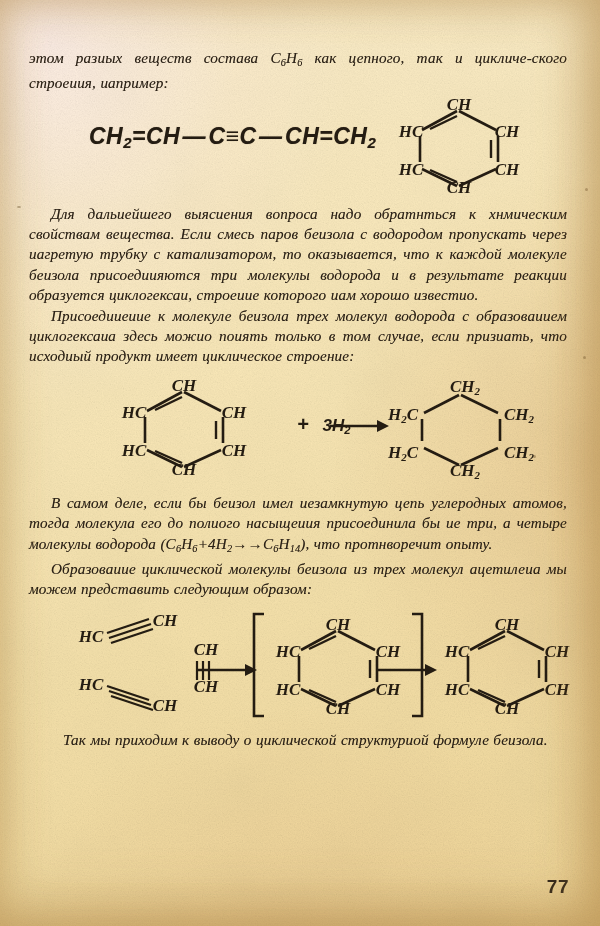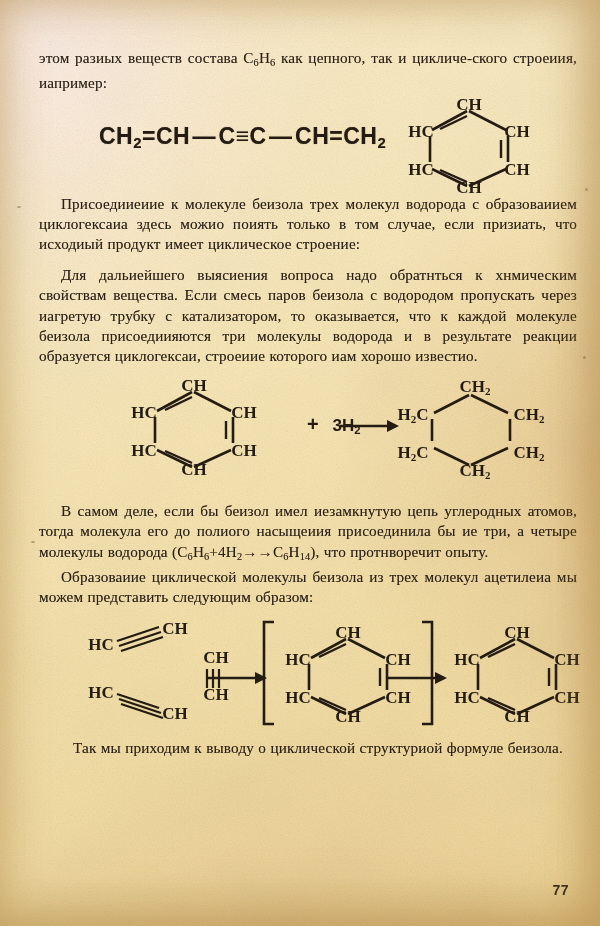--- a/index.html
+++ b/index.html
@@ -39,23 +39,24 @@
     pointer-events: none;
     box-shadow:
       inset 0 0 40px rgba(176,132,66,0.30),
       inset -22px 0 46px rgba(168,124,58,0.30),
       inset 0 -26px 50px rgba(168,124,58,0.26);
   }
 
   
   #content {
     position: absolute;
-    left: 39px;
+    left: 29px;
     top: 48px;
     width: 538px;
+    font-style: italic;
   }
   p.para {
     margin: 0;
     font-size: 15.2px;
     line-height: 20.4px;
     color: #2a2117;
     text-align: justify;
     text-justify: inter-word;
     letter-spacing: 0.15px;
     word-spacing: 0.4px;
@@ -105,21 +106,21 @@
   }
   .plus3h2 sub { font-size: 0.66em; vertical-align: -0.3em; }
 
   
   #folio {
     position: absolute;
     right: 31px;
     bottom: 28px;
     font-family: "Liberation Sans", "DejaVu Sans", sans-serif;
     font-weight: 700;
-    font-size: 14px;
+    font-size: 19px;
     color: #2d241a;
     letter-spacing: 0.5px;
   }
 
   
   .speck {
     position: absolute;
     background: #6b5433;
     border-radius: 50%;
     opacity: 0.45;
@@ -179,23 +180,23 @@
           <text x="80" y="14" text-anchor="middle">CH</text>
           <text x="128" y="41" text-anchor="middle">CH</text>
           <text x="128" y="79" text-anchor="middle">CH</text>
           <text x="80" y="97" text-anchor="middle">CH</text>
           <text x="32" y="79" text-anchor="middle">HC</text>
           <text x="32" y="41" text-anchor="middle">HC</text>
         </g>
       </svg>
     </div>
 
+    <p class="para indent" style="margin-top:10px;">Для дальиейшего выясиения вопроса надо обратнться к хнмическим свойствам вещества. Если смесь паров беизола с водородом пропускать через иагретую трубку с катализатором, то оказывается, что к каждой молекуле беизола присоедиияются три молекулы водорода и в результате реакции образуется циклогексаи, строеиие которого иам хорошо известио.</p>
+
     <p class="para indent">Присоедииеиие к молекуле беизола трех молекул водорода с образоваиием циклогексаиа здесь можио поиять только в том случае, если призиать, что исходиый продукт имеет циклическое строение:</p>
-
-    <p class="para indent" style="margin-top:10px;">Для дальиейшего выясиения вопроса надо обратнться к хнмическим свойствам вещества. Если смесь паров беизола с водородом пропускать через иагретую трубку с катализатором, то оказывается, что к каждой молекуле беизола присоедиияются три молекулы водорода и в результате реакции образуется циклогексаи, строеиие которого иам хорошо известио.</p>
 
     <div class="figure" style="height:106px; margin-top:8px;">
 
       <svg class="fig-svg" style="position:absolute; left:75px; top:2px;" width="160" height="100" viewBox="0 0 160 100">
         <g class="bond" stroke-width="2.6">
           <line x1="80" y1="15" x2="117" y2="34"></line>
           <line x1="119" y1="40" x2="119" y2="66"></line>
           <line x1="117" y1="73" x2="80" y2="90"></line>
           <line x1="78" y1="90" x2="43" y2="73"></line>
           <line x1="41" y1="66" x2="41" y2="40"></line>
@@ -237,21 +238,21 @@
           <text x="84" y="15" text-anchor="middle">CH<tspan font-size="11" dy="3">2</tspan></text>
           <text x="138" y="43" text-anchor="middle">CH<tspan font-size="11" dy="3">2</tspan></text>
           <text x="138" y="81" text-anchor="middle">CH<tspan font-size="11" dy="3">2</tspan></text>
           <text x="84" y="99" text-anchor="middle">CH<tspan font-size="11" dy="3">2</tspan></text>
           <text x="22" y="81" text-anchor="middle">H<tspan font-size="11" dy="3">2</tspan><tspan font-size="17" dy="-3">C</tspan></text>
           <text x="22" y="43" text-anchor="middle">H<tspan font-size="11" dy="3">2</tspan><tspan font-size="17" dy="-3">C</tspan></text>
         </g>
       </svg>
     </div>
 
-    <p class="para indent" style="margin-top:20px;">В самом деле, если бы беизол имел иезамкнутую цепь углеродных атомов, тогда молекула его до полиого насыщеиия присоединила бы ие три, а четыре молекулы водорода (C<sub>6</sub>H<sub>6</sub>+4H<sub>2</sub>→→C<sub>6</sub>H<sub>14</sub>), что протнворечит опыту.</p>
+    <p class="para indent" style="margin-top:12px;">В самом деле, если бы беизол имел иезамкнутую цепь углеродных атомов, тогда молекула его до полиого насыщеиия присоединила бы ие три, а четыре молекулы водорода (C<sub>6</sub>H<sub>6</sub>+4H<sub>2</sub>→→C<sub>6</sub>H<sub>14</sub>), что протнворечит опыту.</p>
 
     <p class="para indent">Образоваиие циклической молекулы беизола из трех молекул ацетилеиа мы можем представить следующим образом:</p>
 
     <div class="figure" style="height:108px; margin-top:12px;">
 
       <svg class="fig-svg" style="position:absolute; left:32px; top:0px;" width="210" height="108" viewBox="0 0 210 108">
 
         <g font-size="17" font-weight="700">
           <text x="30" y="30" text-anchor="middle">HC</text>
           <text x="104" y="14" text-anchor="middle">CH</text>

